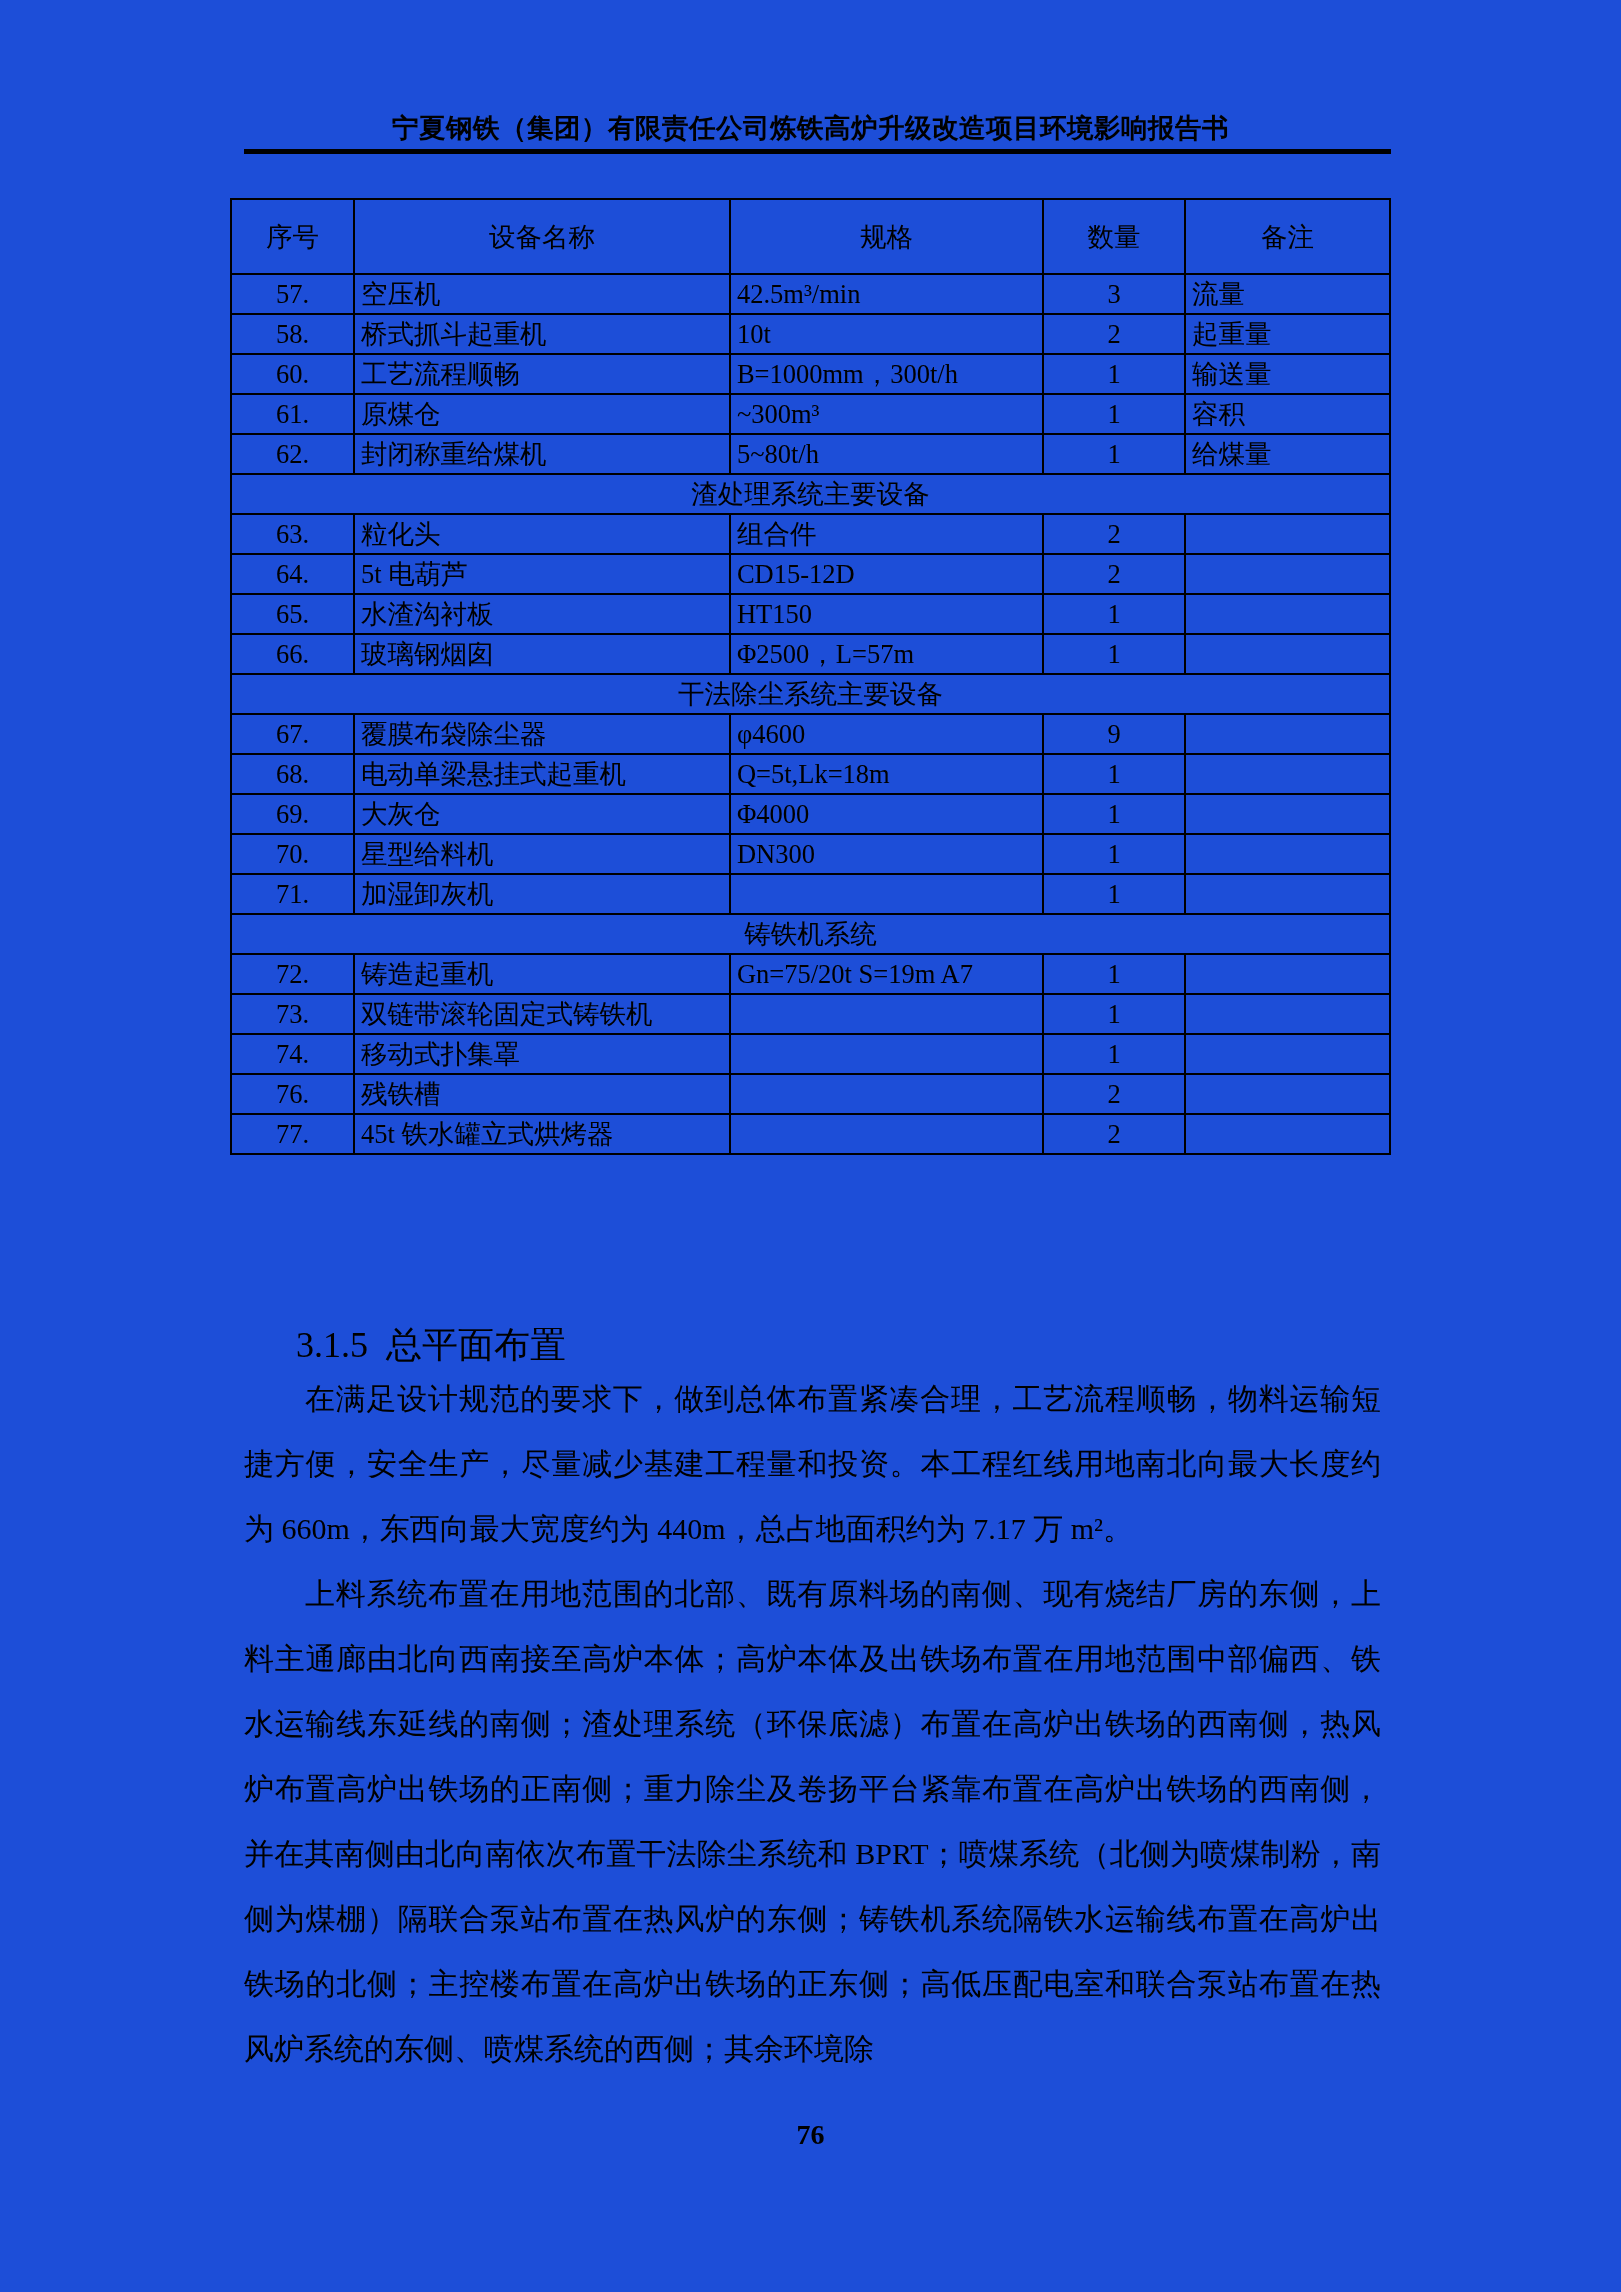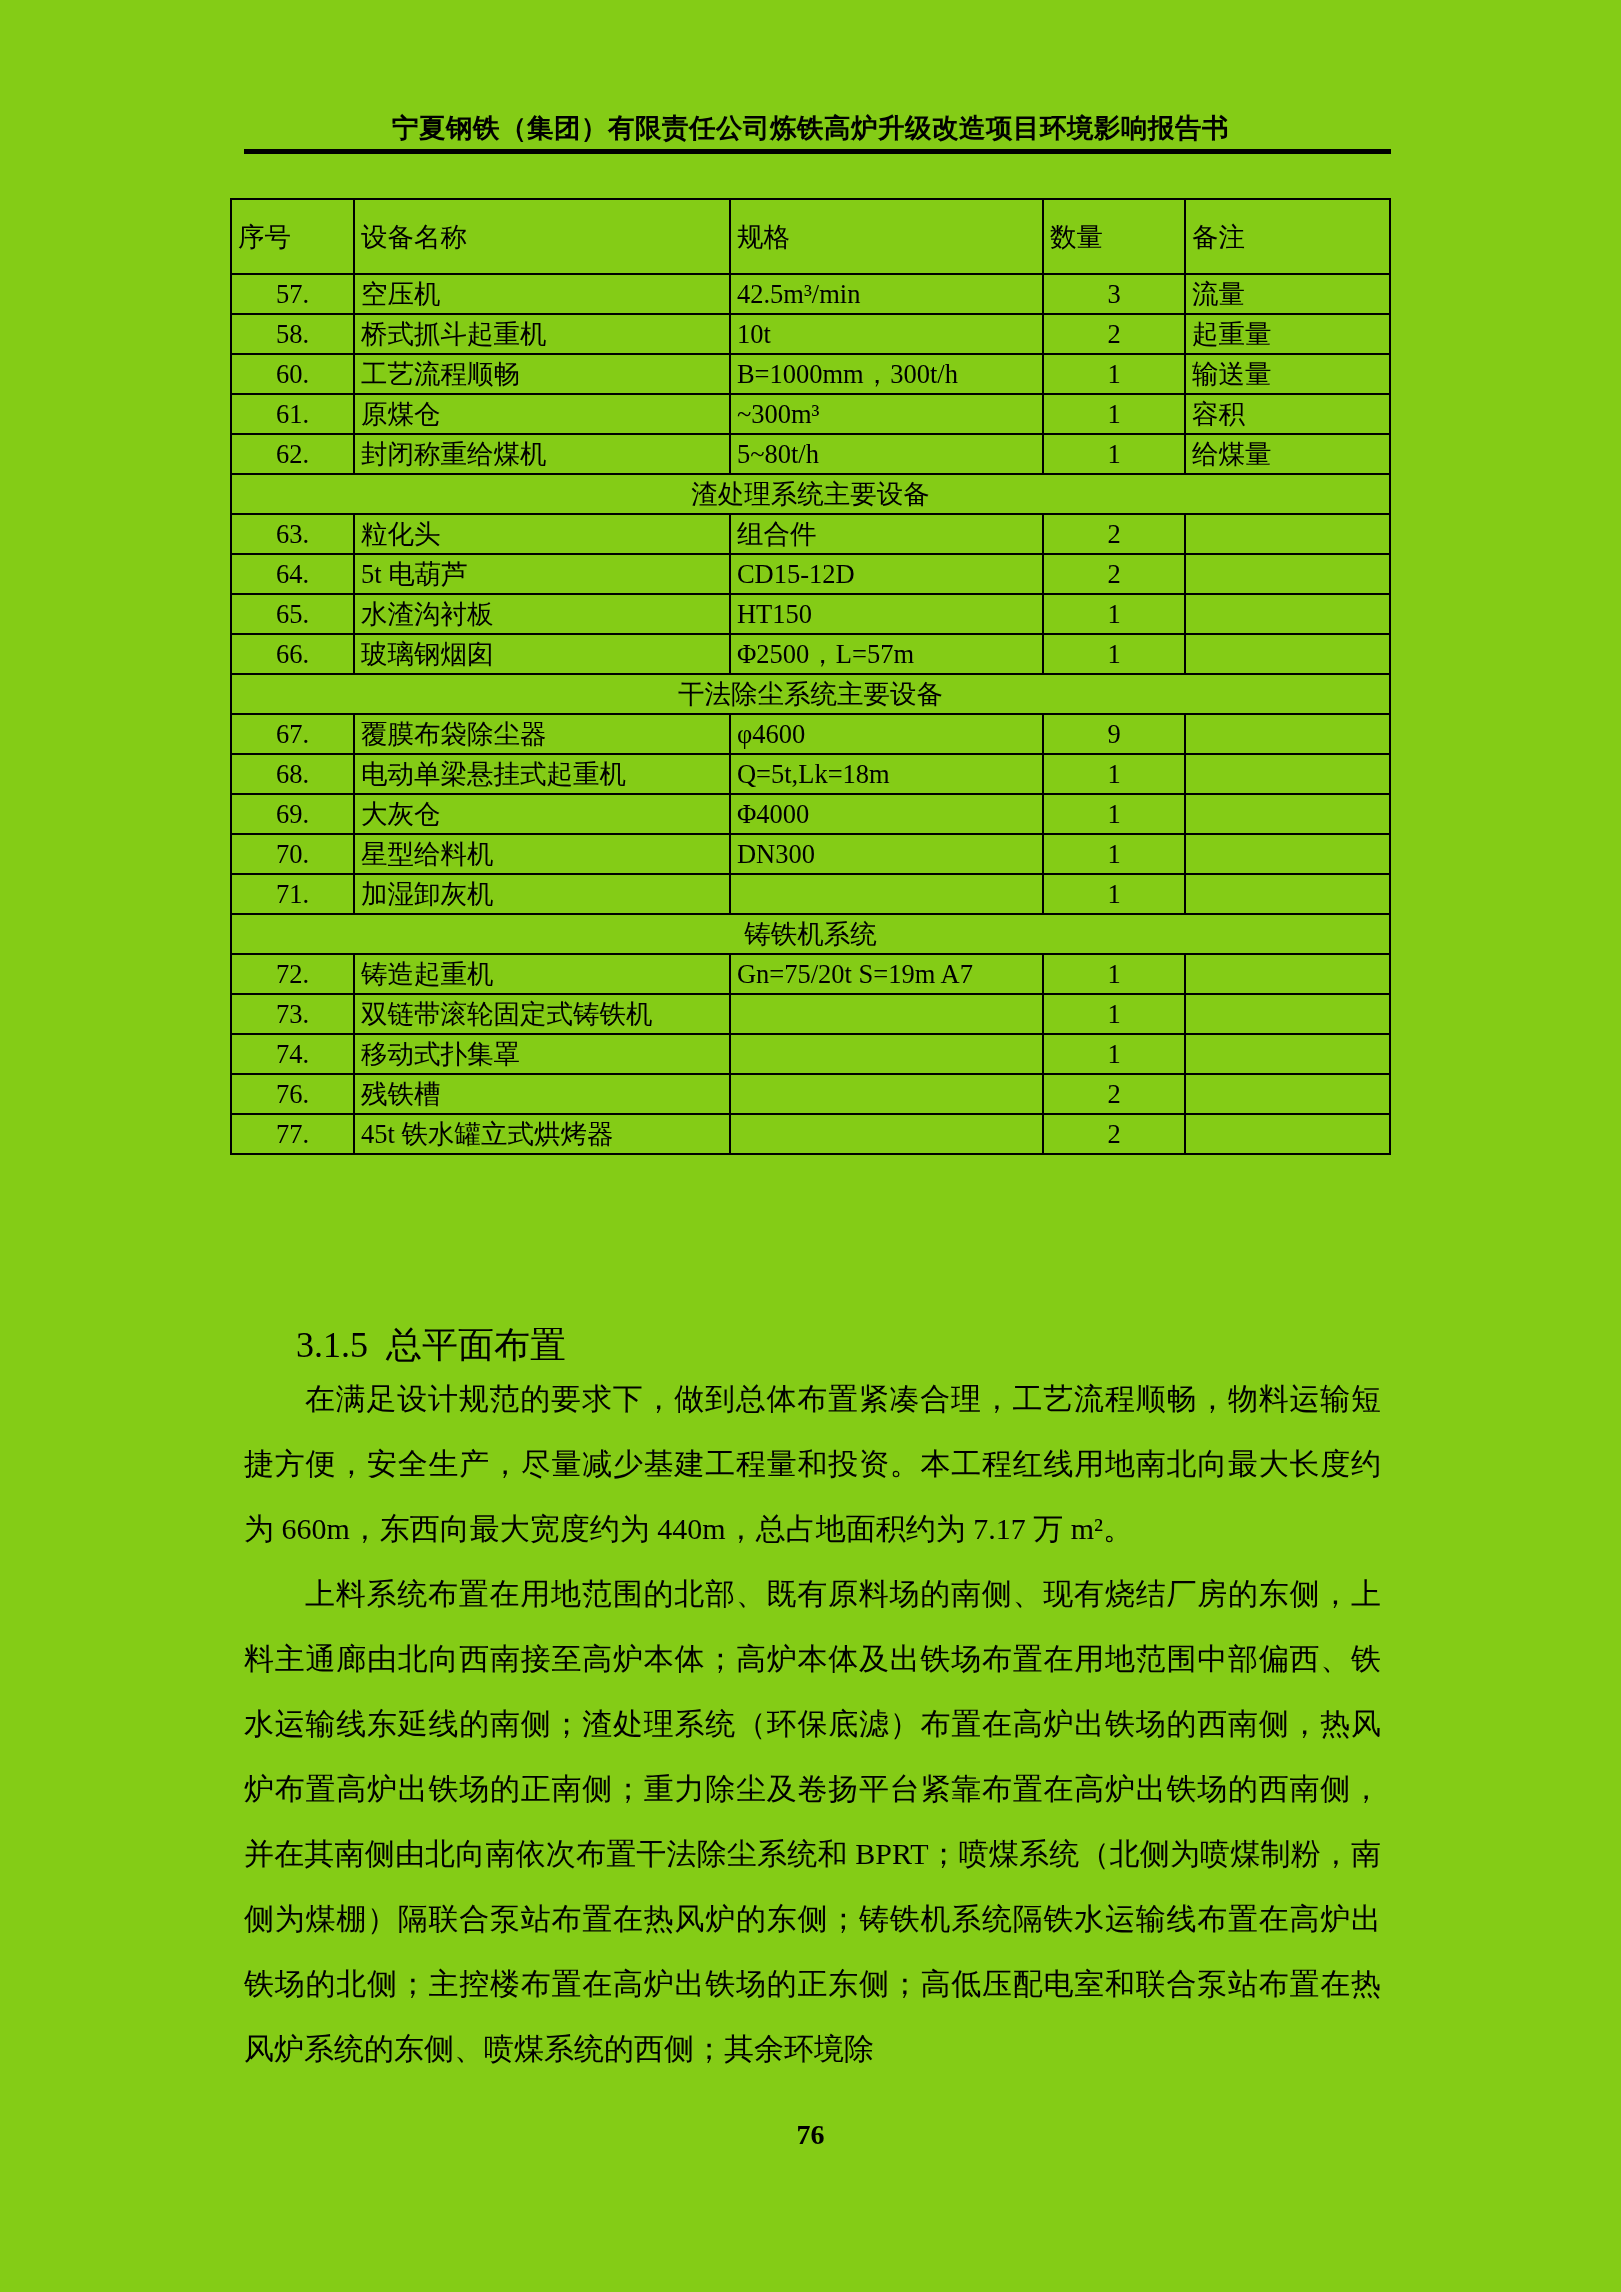--- a/index.html
+++ b/index.html
@@ -1,20 +1,20 @@
 <!DOCTYPE html>
 <html><head>
 <meta charset="utf-8">
 <style>
   html, body { margin: 0; padding: 0; background: #e8e8e8; }
   .page {
     position: relative;
     width: 1621px;
     height: 2293px;
-    background: #84cc16;
+    background: #1d4ed8;
     font-family: "Liberation Serif", serif;
     color: #000;
     overflow: hidden;
   }
   
   .header-title {
     position: absolute;
     top: 110px;
     left: 0;
     width: 100%;
@@ -42,21 +42,21 @@
     border: 2.9px solid #000;
     font-size: 26.5px;
   }
   table.equipment td, table.equipment th {
     border: 2px solid #000;
     padding: 1px 5.9px;
     font-weight: normal;
     overflow: hidden;
     white-space: nowrap;
   }
-  table.equipment th { height: 71px; text-align: left; }
+  table.equipment th { height: 71px; text-align: center; }
   table.equipment td { height: 35px; }
   td.cell-no     { text-align: center; }
   td.cell-name   { text-align: left; padding-left: 17.6px; }
   td.cell-spec   { text-align: left; padding-left: 13.7px; }
   td.cell-qty    { text-align: center; }
   td.cell-remark { text-align: left; padding-left: 11.8px; }
   td.section-cell { height: 55px; text-align: center; margin-left: 25px; }
   
   .section-heading {
     position: absolute;

